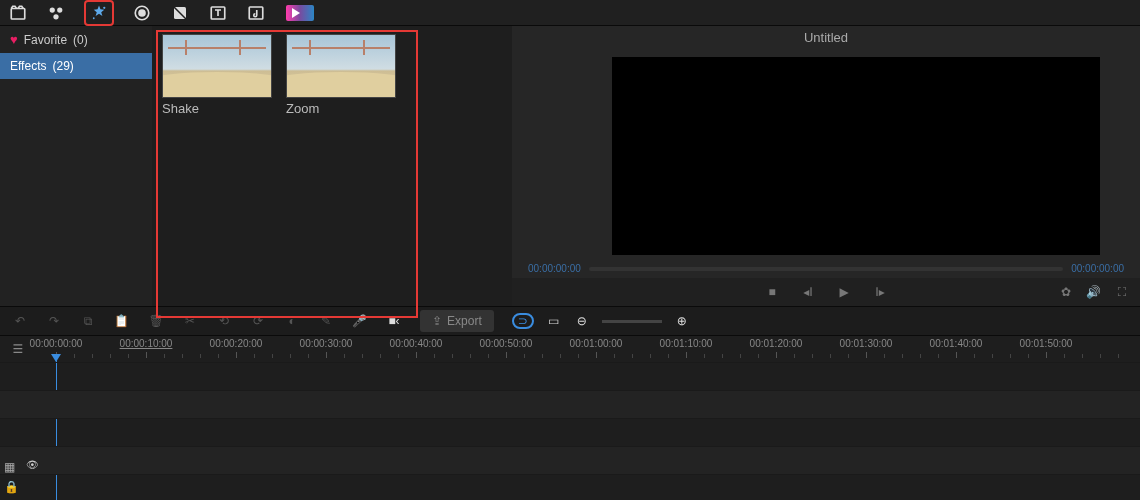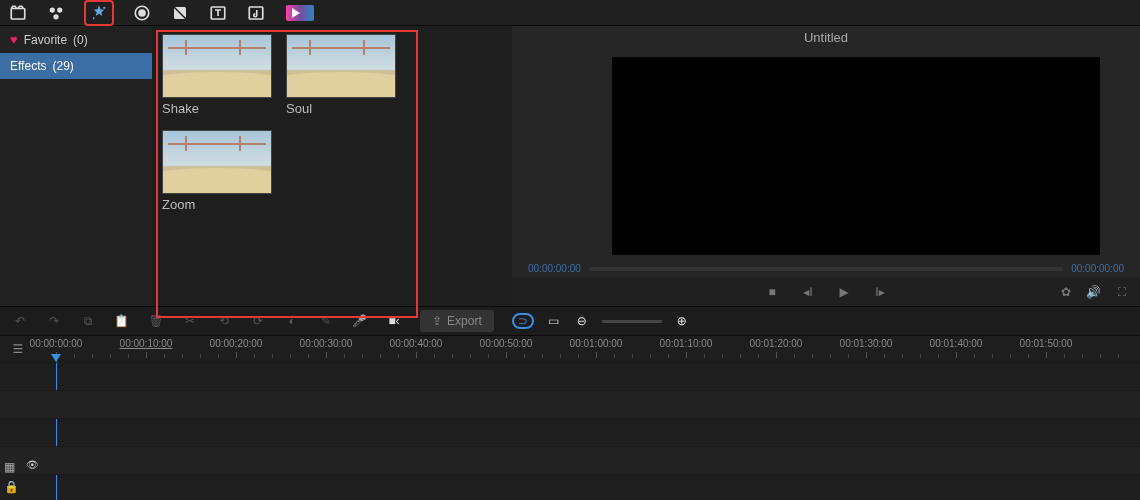--- a/index.html
+++ b/index.html
@@ -142,30 +142,20 @@
     <div class="effects-grid">
       <div class="effect-item">
         <div class="thumb">
             <div class="sky"></div>
             <div class="bridge"></div>
             <div class="pylon" style="left:20%"></div>
             <div class="pylon" style="left:70%"></div>
             <div class="beach"></div>
           </div>
         <div class="effect-label">Shake</div>
-      </div>
-      <div class="effect-item">
-        <div class="thumb">
-            <div class="sky"></div>
-            <div class="bridge"></div>
-            <div class="pylon" style="left:20%"></div>
-            <div class="pylon" style="left:70%"></div>
-            <div class="beach"></div>
-          </div>
-        <div class="effect-label">Soul</div>
       </div>
       <div class="effect-item">
         <div class="thumb">
             <div class="sky"></div>
             <div class="bridge"></div>
             <div class="pylon" style="left:20%"></div>
             <div class="pylon" style="left:70%"></div>
             <div class="beach"></div>
           </div>
         <div class="effect-label">Zoom</div>

